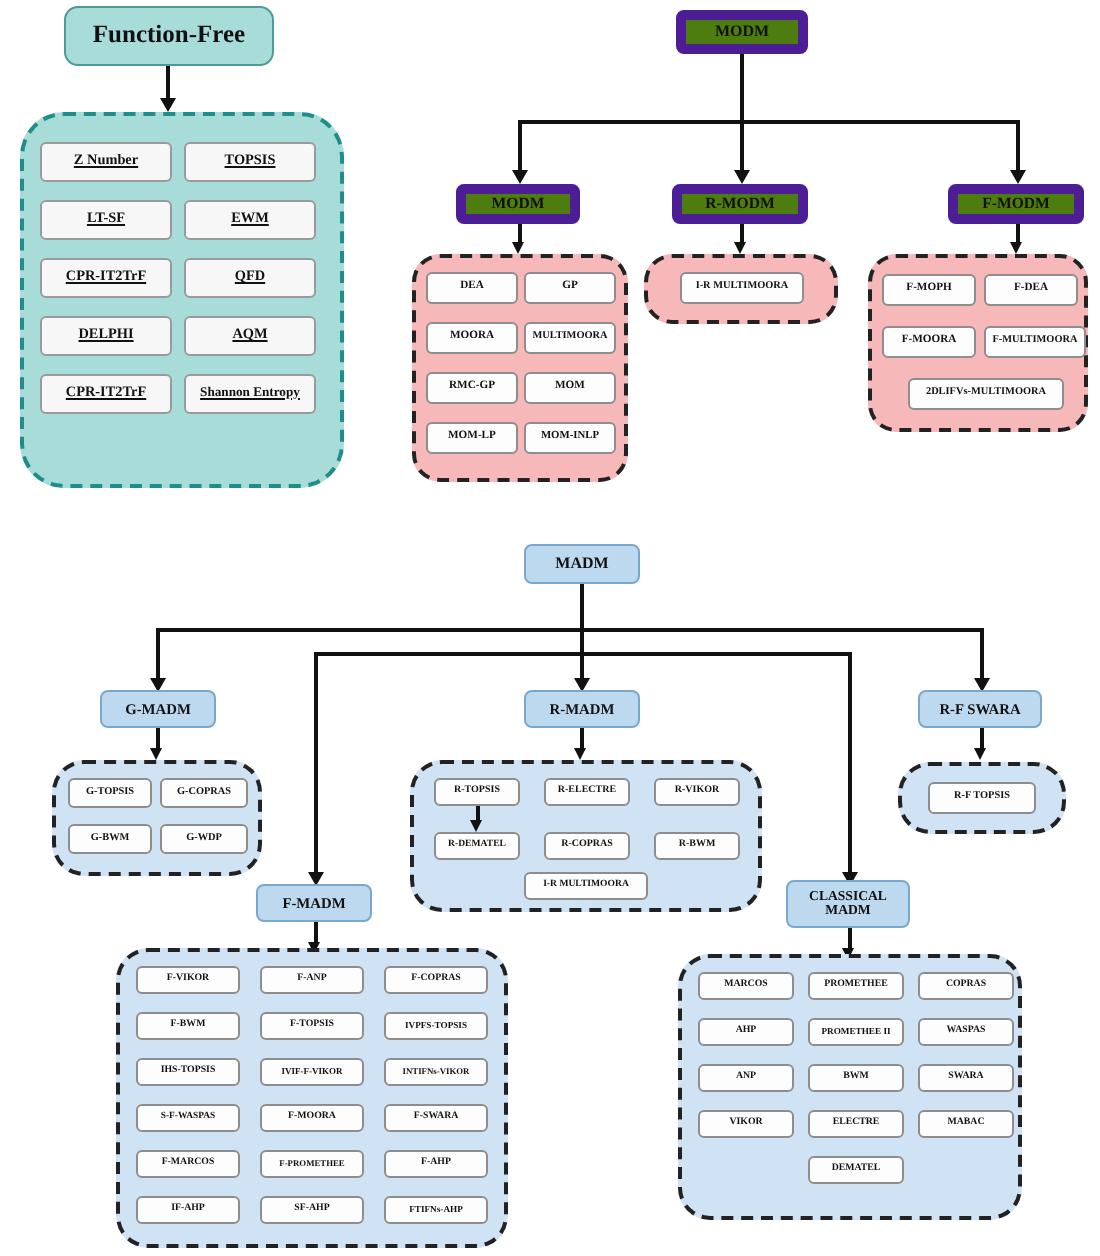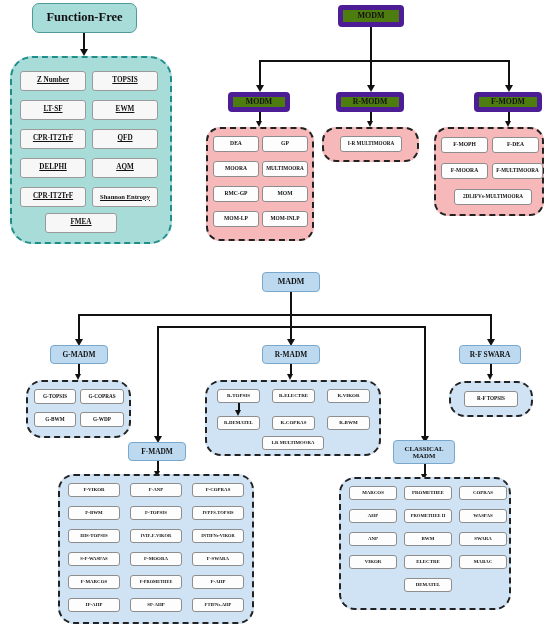--- a/index.html
+++ b/index.html
@@ -43,21 +43,20 @@
   <div class="node leaf" style="left:20px;top:71px;width:66px;height:20px;font-size:7.2px;">Z Number</div>
   <div class="node leaf" style="left:92px;top:71px;width:66px;height:20px;font-size:7.2px;">TOPSIS</div>
   <div class="node leaf" style="left:20px;top:100px;width:66px;height:20px;font-size:7.2px;">LT-SF</div>
   <div class="node leaf" style="left:92px;top:100px;width:66px;height:20px;font-size:7.2px;">EWM</div>
   <div class="node leaf" style="left:20px;top:129px;width:66px;height:20px;font-size:7.2px;">CPR-IT2TrF</div>
   <div class="node leaf" style="left:92px;top:129px;width:66px;height:20px;font-size:7.2px;">QFD</div>
   <div class="node leaf" style="left:20px;top:158px;width:66px;height:20px;font-size:7.2px;">DELPHI</div>
   <div class="node leaf" style="left:92px;top:158px;width:66px;height:20px;font-size:7.2px;">AQM</div>
   <div class="node leaf" style="left:20px;top:187px;width:66px;height:20px;font-size:7.2px;">CPR-IT2TrF</div>
   <div class="node leaf" style="left:92px;top:187px;width:66px;height:20px;font-size:6.6px;">Shannon Entropy</div>
-  <div class="node leaf" style="left:45px;top:213px;width:72px;height:20px;font-size:7.2px;">FMEA</div>
 
   <div class="node pink-node" style="left:338px;top:5px;width:66px;height:22px;font-size:8px;">MODM</div>
 
   <div class="ln vl" style="left:370px;top:27px;height:33px;"></div>
 
   <div class="ln hl" style="left:259px;top:60px;width:249px;"></div>
 
   <div class="ln vl" style="left:259px;top:60px;height:26px;"></div>
   <div class="arw" style="left:255.5px;top:85px;"></div>
   <div class="ln vl" style="left:370px;top:60px;height:26px;"></div>

